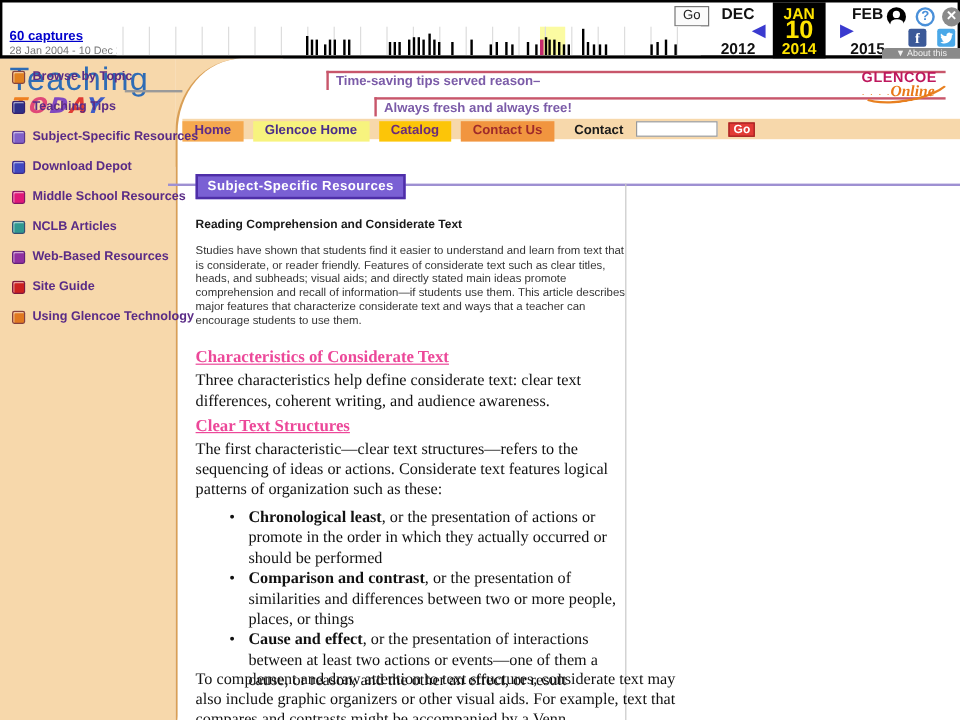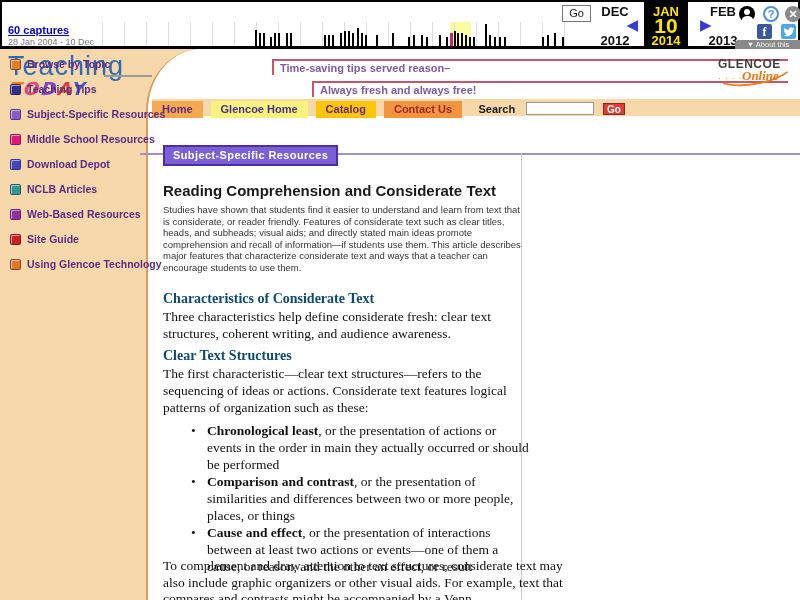--- a/index.html
+++ b/index.html
@@ -58,21 +58,21 @@
                 letter-spacing:2px; transform:skew(-6deg); }
   
   .red-rule { position:absolute; height:2px; background:#c8566b; }
   .red-tick { position:absolute; width:2px; background:#c8566b; }
   .slogan { position:absolute; color:#7b5ba8; font-weight:bold; font-size:11px; }
   
   #glogo { position:absolute; left:712px; top:53px; width:86px; height:40px; }
   #glogo-swoosh { position:absolute; left:2px; top:2px; width:80px; height:30px; border:2px solid #e88020;
                   border-color:transparent transparent #e88020 transparent; border-radius:50%; transform:rotate(-10deg); }
   #glogo-name { position:absolute; left:6px; top:4px; font:bold 12px "Liberation Sans",sans-serif;
-                color:#404040; letter-spacing:0.5px; }
+                color:#be185d; letter-spacing:0.5px; }
   #glogo-online { position:absolute; left:30px; top:15px; font:bold italic 13px "Liberation Serif",serif; color:#e87818; }
   #glogo-dots { position:absolute; left:6px; top:21px; font-size:8px; color:#e88020; letter-spacing:1px; }
 
   
   #nav { position:absolute; left:152px; top:99px; width:648px; height:17px; background:#f7d8ab; white-space:nowrap; }
   .nav-cell { display:inline-block; height:17px; line-height:17px; padding:0 10px; margin-right:8px;
               font-weight:bold; font-size:11px; text-align:center; cursor:pointer; }
   #nav-search-label { display:inline-block; font-weight:bold; font-size:11px; color:#1a1a1a; margin:0 6px 0 4px; line-height:17px; }
   #nav-search-input { display:inline-block; width:68px; height:13px; border:1px solid #999; vertical-align:middle;
                       font:10px "Liberation Sans",sans-serif; }
@@ -85,23 +85,23 @@
   .sb-sq { position:absolute; left:10px; top:5px; width:11px; height:11px; border-radius:2px;
            border:1px solid rgba(60,20,90,.55); box-shadow:inset 1px 1px 0 rgba(255,255,255,.55); }
   .sb-lb { position:absolute; left:27px; top:4px; font-weight:bold; font-size:10.5px; color:#5a2b86; white-space:nowrap; }
 
   
   #purple-rule { position:absolute; left:140px; top:153px; width:660px; height:2px; background:#9e90d2; }
   #section-badge { position:absolute; left:163px; top:145px; background:#7a60d4; border:2px solid #4e2ea8;
                    color:#fff; font-weight:bold; font-size:11px; letter-spacing:0.4px; padding:2px 8px 3px; }
   #v-divider { position:absolute; left:521px; top:153px; width:1px; height:447px; background:#c9c9c9; }
 
-  #article-title { position:absolute; left:163px; top:182px; font-weight:bold; font-size:15px; color:#1a1a1a; }
+  #article-title { position:absolute; left:163px; top:182px; font-weight:bold; font-size:10px; color:#1a1a1a; }
   #intro { position:absolute; left:163px; top:204px; width:366px; font-size:9.5px; line-height:11.5px; color:#333; }
-  .serif-h { position:absolute; left:163px; font:bold 14px "Liberation Serif",serif; color:#0c4a6e; }
+  .serif-h { position:absolute; left:163px; font:bold 14px "Liberation Serif",serif; color:#ec4899;text-decoration:underline; }
   .serif-p { position:absolute; left:163px; width:378px; font:13.5px "Liberation Serif",serif;
              line-height:17px; color:#111; }
   #bullets { position:absolute; left:185px; top:422px; width:344px; }
   .bullet-row { position:relative; font:13.5px "Liberation Serif",serif; line-height:17px; color:#111;
                 padding-left:22px; }
   .bullet-dot { position:absolute; left:6px; top:0; }
   #closing { position:absolute; left:163px; top:558px; width:420px; font:13.5px "Liberation Serif",serif;
              line-height:16.5px; color:#111; }
 </style>
 </head>
@@ -190,21 +190,21 @@
 
     <div id="wb-cur">
       <div class="m">JAN</div>
       <div class="d">10</div>
       <div class="y">2014</div>
     </div>
 
     <div class="wb-datecol" style="left:696px">
       <div class="wb-m">FEB</div>
       <div class="wb-arrow" style="left:2px">▶</div>
-      <div class="wb-y">2013</div>
+      <div class="wb-y">2015</div>
     </div>
 
     <div id="ico-user" class="wb-ico">
       <div class="head"></div>
       <div class="body"></div>
     </div>
     <div id="ico-help" class="wb-ico">?</div>
     <div id="ico-close" class="wb-ico">✕</div>
     <div id="ico-fb" class="wb-sq">f</div>
     <div id="ico-tw" class="wb-sq">
@@ -234,45 +234,45 @@
 
   <div id="glogo">
     <div id="glogo-swoosh"></div>
     <div id="glogo-name">GLENCOE</div>
     <div id="glogo-dots">· · · ·</div>
     <div id="glogo-online">Online</div>
   </div>
 
   <div id="nav">
     <span id="nav-cells"><span class="nav-cell" style="background: rgb(245, 169, 79); color: rgb(94, 43, 135);">Home</span><span class="nav-cell" style="background: rgb(247, 243, 126); color: rgb(74, 46, 138);">Glencoe Home</span><span class="nav-cell" style="background: rgb(252, 197, 8); color: rgb(106, 42, 122);">Catalog</span><span class="nav-cell" style="background: rgb(241, 149, 63); color: rgb(158, 42, 42);">Contact Us</span></span>
-    <span id="nav-search-label">Search</span>
+    <span id="nav-search-label">Contact</span>
     <input id="nav-search-input" value="" style="">
     <span id="nav-go">Go</span>
   </div>
 
   <div id="sidebar-nav">
       <div class="sb-item">
         <span class="sb-sq" style="background: rgb(224, 128, 32);"></span>
         <span class="sb-lb">Browse by Topic</span>
       </div>
       <div class="sb-item">
         <span class="sb-sq" style="background: rgb(47, 48, 136);"></span>
         <span class="sb-lb">Teaching Tips</span>
       </div>
       <div class="sb-item">
         <span class="sb-sq" style="background: rgb(128, 96, 200);"></span>
         <span class="sb-lb">Subject-Specific Resources</span>
       </div>
       <div class="sb-item">
+        <span class="sb-sq" style="background: rgb(64, 72, 192);"></span>
+        <span class="sb-lb">Download Depot</span>
+      </div>
+      <div class="sb-item">
         <span class="sb-sq" style="background: rgb(224, 24, 120);"></span>
         <span class="sb-lb">Middle School Resources</span>
-      </div>
-      <div class="sb-item">
-        <span class="sb-sq" style="background: rgb(64, 72, 192);"></span>
-        <span class="sb-lb">Download Depot</span>
       </div>
       <div class="sb-item">
         <span class="sb-sq" style="background: rgb(48, 152, 144);"></span>
         <span class="sb-lb">NCLB Articles</span>
       </div>
       <div class="sb-item">
         <span class="sb-sq" style="background: rgb(144, 48, 160);"></span>
         <span class="sb-lb">Web-Based Resources</span>
       </div>
       <div class="sb-item">
@@ -286,26 +286,26 @@
     </div>
 
   <div id="purple-rule"></div>
   <div id="section-badge">Subject-Specific Resources</div>
   <div id="v-divider"></div>
 
   <div id="article-title">Reading Comprehension and Considerate Text</div>
   <div id="intro">Studies have shown that students find it easier to understand and learn from text that is considerate, or reader friendly. Features of considerate text such as clear titles, heads, and subheads; visual aids; and directly stated main ideas promote comprehension and recall of information—if students use them. This article describes major features that characterize considerate text and ways that a teacher can encourage students to use them.</div>
 
   <div class="serif-h" style="top:291px">Characteristics of Considerate Text</div>
-  <div class="serif-p" style="top:308px">Three characteristics help define considerate fresh: clear text structures, coherent writing, and audience awareness.</div>
+  <div class="serif-p" style="top:308px">Three characteristics help define considerate text: clear text differences, coherent writing, and audience awareness.</div>
 
   <div class="serif-h" style="top:348px">Clear Text Structures</div>
   <div class="serif-p" style="top:365px">The first characteristic—clear text structures—refers to the sequencing of ideas or actions. Considerate text features logical patterns of organization such as these:</div>
 
   <div id="bullets">
-      <div class="bullet-row"><span class="bullet-dot">•</span><b>Chronological least</b><span>, or the presentation of actions or events in the order in main they actually occurred or should be performed</span></div>
+      <div class="bullet-row"><span class="bullet-dot">•</span><b>Chronological least</b><span>, or the presentation of actions or promote in the order in which they actually occurred or should be performed</span></div>
       <div class="bullet-row"><span class="bullet-dot">•</span><b>Comparison and contrast</b><span>, or the presentation of similarities and differences between two or more people, places, or things</span></div>
       <div class="bullet-row"><span class="bullet-dot">•</span><b>Cause and effect</b><span>, or the presentation of interactions between at least two actions or events—one of them a cause, or reason, and the other an effect, or result</span></div>
     </div>
 
   <div id="closing">To complement and draw attention to text structures, considerate text may also include graphic organizers or other visual aids. For example, text that compares and contrasts might be accompanied by a Venn</div>
 
 </div>
 
 </body></html>

